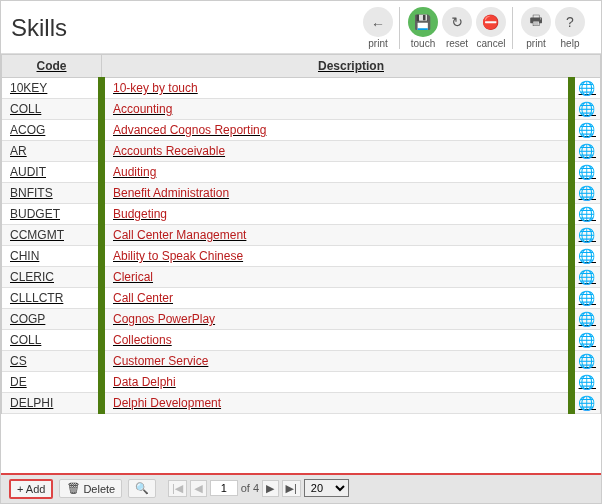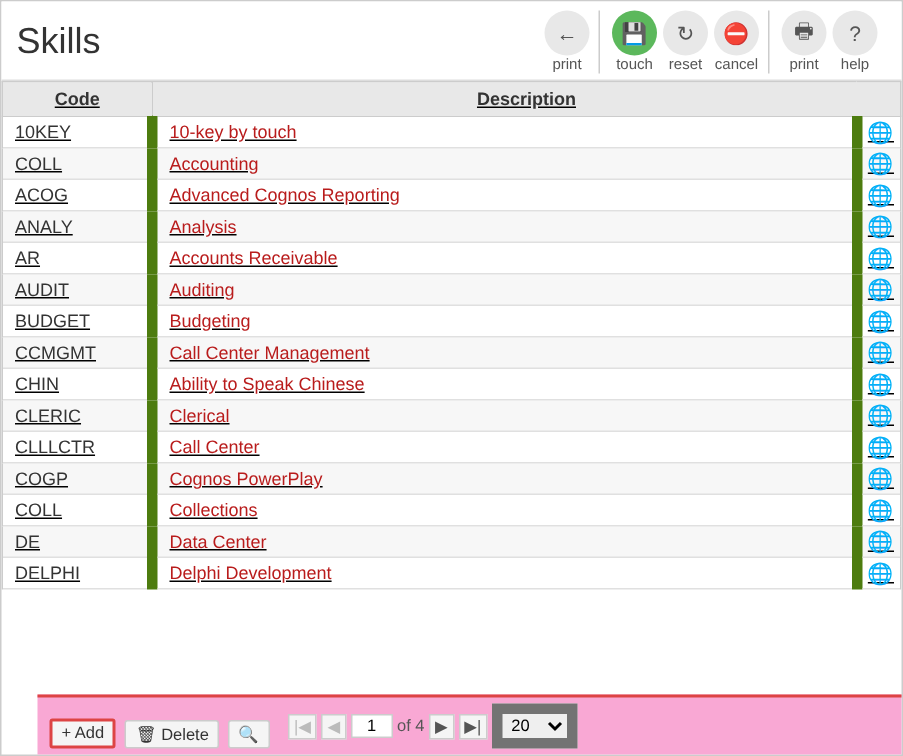--- a/index.html
+++ b/index.html
@@ -118,26 +118,25 @@
       text-decoration: none;
     }
     .globe-icon {
       color: #aaa;
       font-size: 14px;
       cursor: pointer;
     }
     
     .footer {
       display: flex;
-      align-items: flex-end;
+      align-items: flex-start;
       padding: 4px 8px;
       border-top: 2px solid #d44;
-      background: #f9a8d4;
+      background: #e5e5e5;
       gap: 6px;
-      margin-left: 24px;
     }
     .footer-btn {
       display: flex;
       align-items: center;
       gap: 3px;
       padding: 2px 6px;
       border: 1px solid #ccc;
       background: #f5f5f5;
       cursor: pointer;
       border-radius: 2px;
@@ -164,21 +163,21 @@
     .pager-nav.disabled { color: #bbb; cursor: default; }
     .pager-input {
       width: 28px;
       text-align: center;
       border: 1px solid #ccc;
       padding: 1px 2px;
       font-size: 11px;
     }
     .pager-text { font-size: 11px; color: #555; }
     .per-page-select {
-      border: 7px solid #737373;
+      border: 1px solid #737373;
       font-size: 11px;
       padding: 1px 2px;
     }
     .status-text {
       margin-left: auto;
       font-size: 11px;
       color: #555;
     }
   </style>
 </head>
@@ -244,35 +243,35 @@
             <td>COLL</td>
             <td><a class="desc-link" href="#">Accounting</a></td>
             <td><span class="globe-icon">🌐</span></td>
           </tr>
           <tr>
             <td>ACOG</td>
             <td><a class="desc-link" href="#">Advanced Cognos Reporting</a></td>
             <td><span class="globe-icon">🌐</span></td>
           </tr>
           <tr>
-            <td>ANALY</td>
-            <td><a class="desc-link" href="#">Analysis</a></td>
-            <td><span class="globe-icon">🌐</span></td>
-          </tr>
-          <tr>
             <td>AR</td>
             <td><a class="desc-link" href="#">Accounts Receivable</a></td>
             <td><span class="globe-icon">🌐</span></td>
           </tr>
           <tr>
             <td>AUDIT</td>
             <td><a class="desc-link" href="#">Auditing</a></td>
             <td><span class="globe-icon">🌐</span></td>
           </tr>
           <tr>
+            <td>BNFITS</td>
+            <td><a class="desc-link" href="#">Benefit Administration</a></td>
+            <td><span class="globe-icon">🌐</span></td>
+          </tr>
+          <tr>
             <td>BUDGET</td>
             <td><a class="desc-link" href="#">Budgeting</a></td>
             <td><span class="globe-icon">🌐</span></td>
           </tr>
           <tr>
             <td>CCMGMT</td>
             <td><a class="desc-link" href="#">Call Center Management</a></td>
             <td><span class="globe-icon">🌐</span></td>
           </tr>
           <tr>
@@ -294,22 +293,27 @@
             <td>COGP</td>
             <td><a class="desc-link" href="#">Cognos PowerPlay</a></td>
             <td><span class="globe-icon">🌐</span></td>
           </tr>
           <tr>
             <td>COLL</td>
             <td><a class="desc-link" href="#">Collections</a></td>
             <td><span class="globe-icon">🌐</span></td>
           </tr>
           <tr>
+            <td>CS</td>
+            <td><a class="desc-link" href="#">Customer Service</a></td>
+            <td><span class="globe-icon">🌐</span></td>
+          </tr>
+          <tr>
             <td>DE</td>
-            <td><a class="desc-link" href="#">Data Center</a></td>
+            <td><a class="desc-link" href="#">Data Delphi</a></td>
             <td><span class="globe-icon">🌐</span></td>
           </tr>
           <tr>
             <td>DELPHI</td>
             <td><a class="desc-link" href="#">Delphi Development</a></td>
             <td><span class="globe-icon">🌐</span></td>
           </tr>
         </tbody>
     </table>
   </div>

